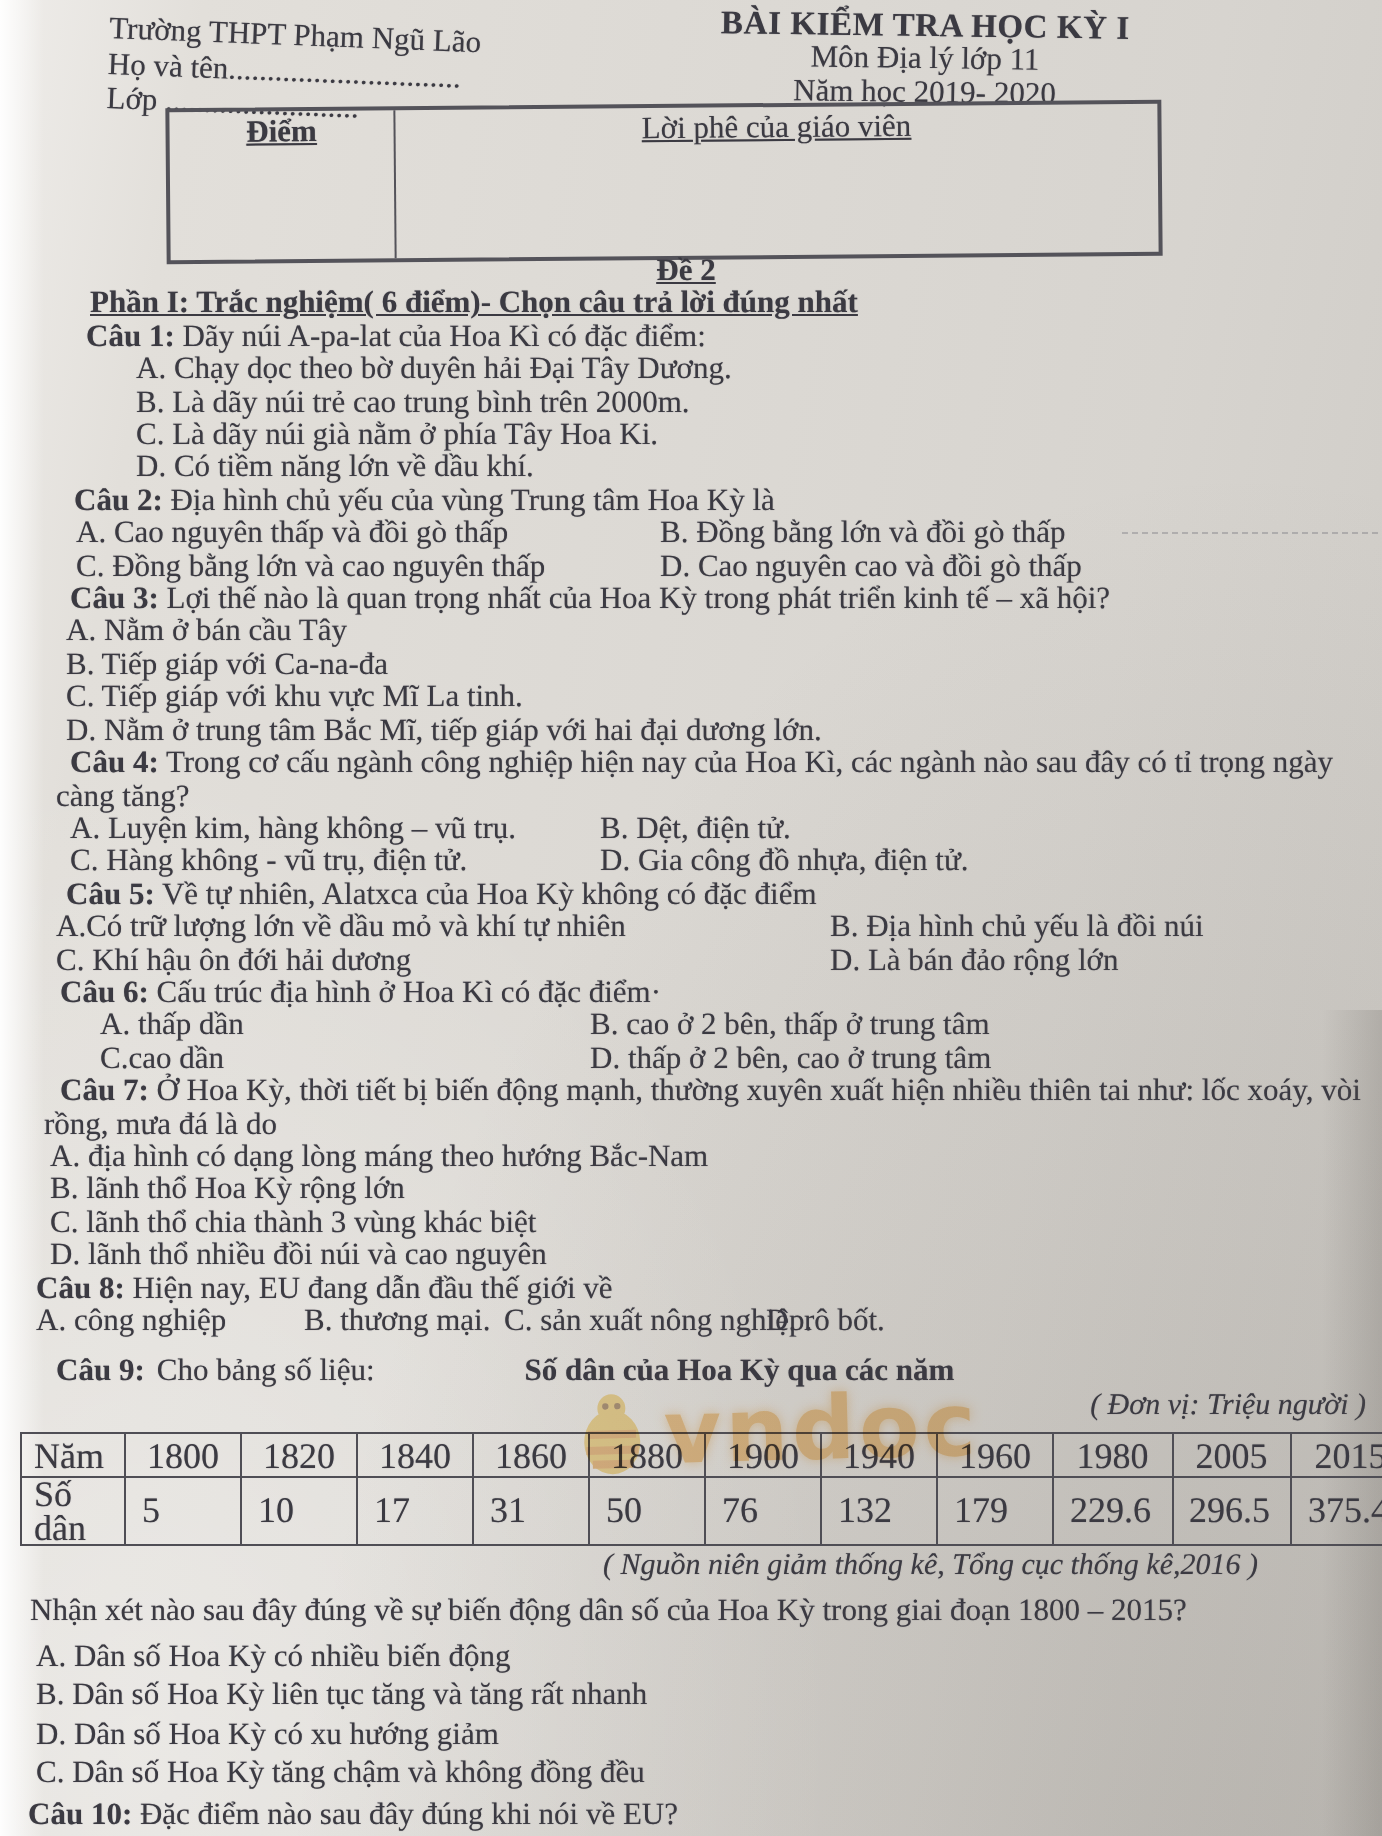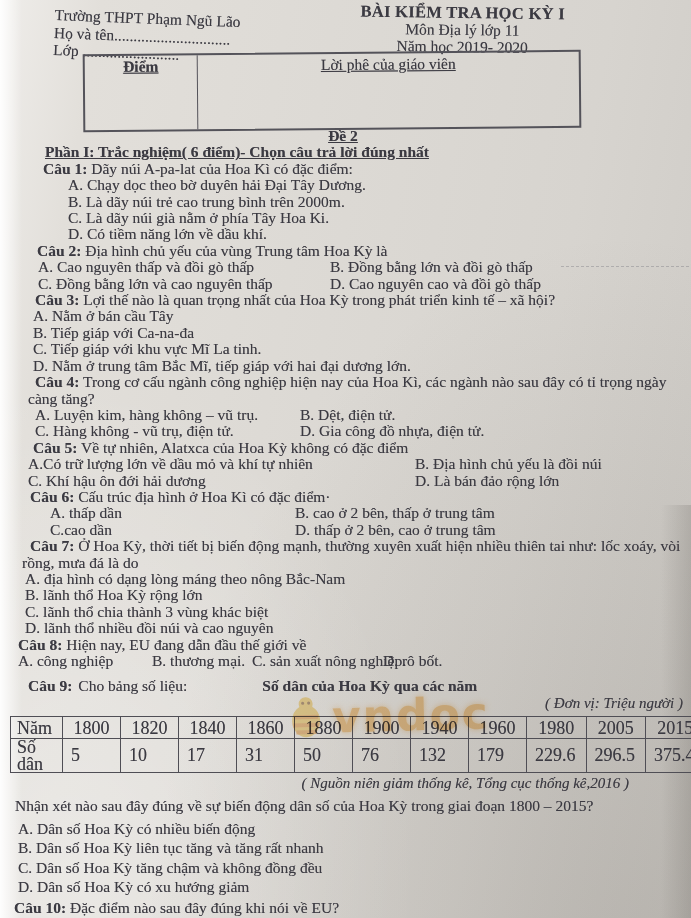--- a/index.html
+++ b/index.html
@@ -147,21 +147,21 @@
           <div class="opts">
             <div class="opt">A.  thấp dần</div>
             <div class="opt">B. cao ở 2 bên, thấp ở trung tâm</div>
             <div class="opt">C.cao dần</div>
             <div class="opt">D. thấp ở 2 bên, cao ở trung tâm</div>
           </div>
         </div>
         <div class="question q7">
           <div class="qhead"><span class="qlabel">Câu 7:</span> Ở Hoa Kỳ, thời tiết bị biến động mạnh, thường xuyên xuất hiện nhiều thiên tai như: lốc xoáy, vòi rồng, mưa đá là do</div>
           <div class="opts">
-            <div class="opt">A. địa hình có dạng lòng máng theo nông Bắc-Nam</div>
+            <div class="opt">A. địa hình có dạng lòng máng theo hướng Bắc-Nam</div>
             <div class="opt">B. lãnh thổ Hoa Kỳ rộng lớn</div>
             <div class="opt">C. lãnh thổ chia thành 3 vùng khác biệt</div>
             <div class="opt">D. lãnh thổ nhiều đồi núi và cao nguyên</div>
           </div>
         </div>
         <div class="question q8">
           <div class="qhead"><span class="qlabel">Câu 8:</span> Hiện nay, EU đang dẫn đầu thế giới về</div>
           <div class="opts">
             <div class="opt">A. công nghiệp</div>
             <div class="opt">B. thương mại.</div>
@@ -210,22 +210,22 @@
           </tr>
       </tbody>
     </table>
 
     <div class="source-note">( Nguồn niên giảm thống kê, Tổng cục thống kê,2016 )</div>
 
     <div class="q9-question">Nhận xét nào sau đây đúng về sự biến động dân số của Hoa Kỳ trong giai đoạn 1800 – 2015?</div>
     <div class="q9-opts">
         <div class="opt">A. Dân số Hoa Kỳ có nhiều biến động</div>
         <div class="opt">B. Dân số Hoa Kỳ liên tục tăng và tăng rất nhanh</div>
+        <div class="opt">D. Dân số Hoa Kỳ có xu hướng giảm</div>
         <div class="opt">C. Dân số Hoa Kỳ tăng chậm và không đồng đều</div>
-        <div class="opt">D. Dân số Hoa Kỳ có xu hướng giảm</div>
       </div>
 
     <div class="q10-head">
       <span class="qlabel">Câu 10:</span>
       <span>Đặc điểm nào sau đây đúng khi nói về EU?</span>
     </div>
     <div class="q10-opts">
         <div class="opt">A. Là liên kết khu vực chi phối toàn bộ nền kinh tế thế giới.</div>
       </div>
   </div>

